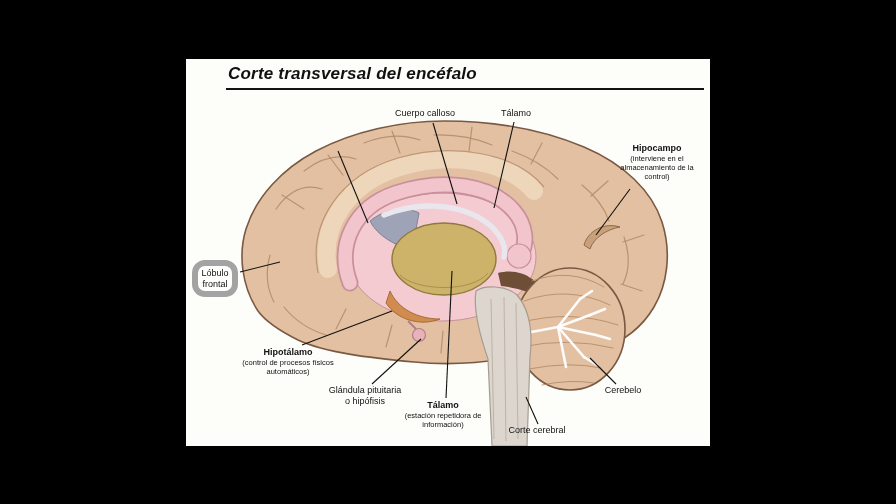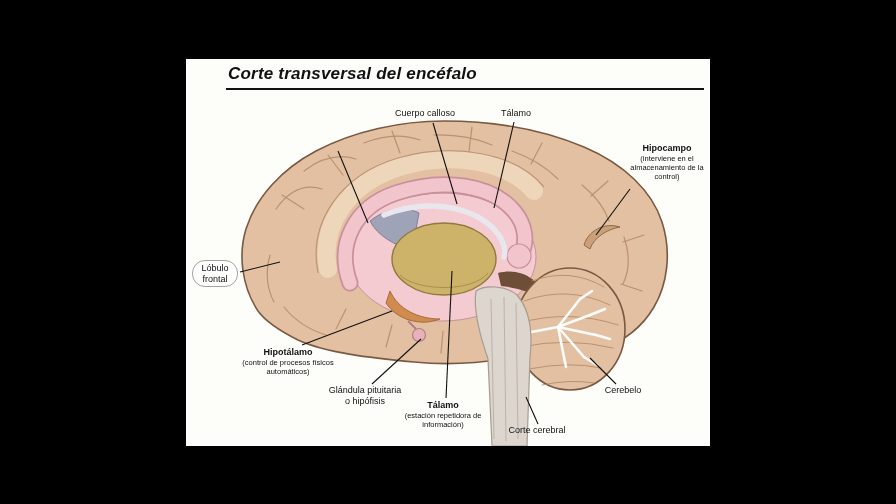--- a/index.html
+++ b/index.html
@@ -44,21 +44,21 @@
   .arbor path { fill:none; stroke:#ffffff; stroke-width:2.6; stroke-linecap:round; opacity:.95; }
   .stalk  { fill:none; stroke:#b07f86; stroke-width:2; }
   .pit    { fill:var(--pituitary,#e9b2ba); stroke:#b07f86; stroke-width:1.2; }
   .leads line { stroke:var(--ink,#111); stroke-width:1.1; }
 
   
   .label { position:absolute; text-align:center; color:var(--ink,#111); }
   .label .nm { font-size:9px; font-weight:bold; line-height:1.18; }
   .label .nm.rg { font-weight:normal; }
   .label .ds { font-size:7.5px; line-height:1.2; }
-  .boxed { border:1px solid #a3a3a3; border-radius:13px; padding:2px 2px; background:rgba(255,255,255,.65); }
+  .boxed { border:6px solid #a3a3a3; border-radius:13px; padding:2px 2px; background:rgba(255,255,255,.65); }
 </style>
 </head>
 <body>
 
 <div class="stage">
   <div class="panel">
 
     <div class="title">Corte transversal del encéfalo</div>
     <div class="title-rule"></div>
 
@@ -162,21 +162,21 @@
 
 
     <div class="label" style="left:196px; top:49px; width:86px;">
       <div class="nm rg">Cuerpo calloso</div>
     </div>
 
     <div class="label" style="left:304px; top:49px; width:52px;">
       <div class="nm rg">Tálamo</div>
     </div>
 
-    <div class="label" style="left:436px; top:84px; width:90px;">
+    <div class="label" style="left:426px; top:84px; width:90px;">
       <div class="nm">Hipocampo</div>
       <div class="ds">(interviene en el almacenamiento de la control)</div>
     </div>
 
     <div class="label boxed" style="left:6px; top:201px; width:46px;">
       <div class="nm rg">Lóbulo frontal</div>
     </div>
 
     <div class="label" style="left:42px; top:288px; width:120px;">
       <div class="nm">Hipotálamo</div>

